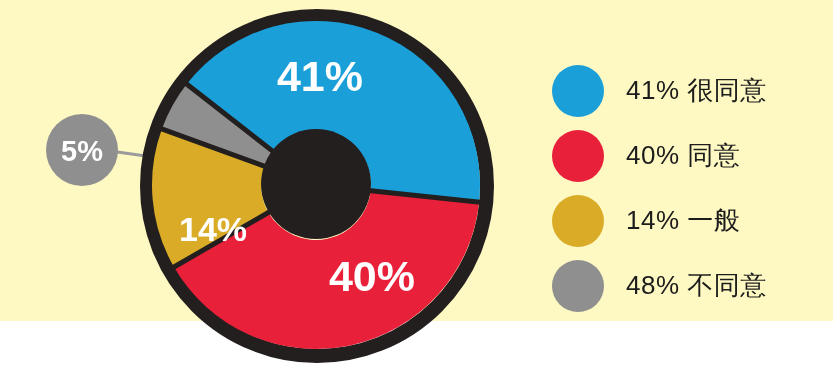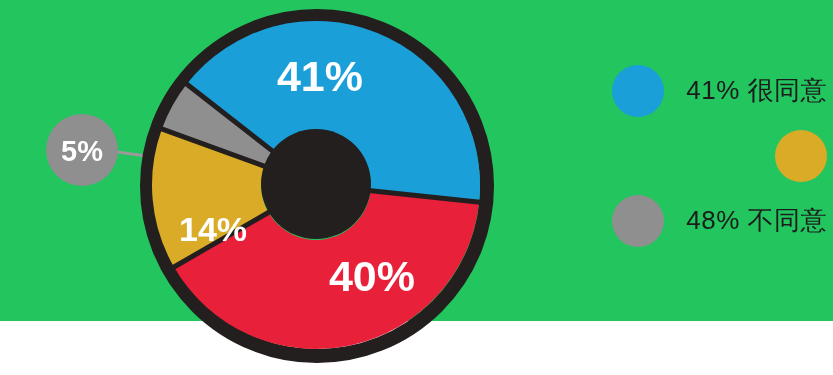--- a/index.html
+++ b/index.html
@@ -13,21 +13,21 @@
     position: relative;
     overflow: hidden;
     font-family: "Liberation Sans", "DejaVu Sans", sans-serif;
   }
 
   #root {
     position: absolute;
     left: 0; top: 0;
     width: 833px;
     height: 321px;
-    background: #22c55e;
+    background: #fef9c3;
   }
 
   
   .donut-wrap {
     position: absolute;
     left: 0px;
     top: 0px;
     width: 540px;
     height: 375px;
   }
@@ -52,21 +52,20 @@
   }
 
   
   .legend {
     position: absolute;
     left: 552px;
     top: 58px;
     width: 275px;
     display: flex;
     flex-direction: column;
-    align-items: flex-end;
   }
   .legend-row {
     display: flex;
     align-items: center;
     height: 65px;
   }
   .legend-swatch {
     width: 52px;
     height: 52px;
     border-radius: 50%;
@@ -120,23 +119,28 @@
     </svg>
   </div>
 
   <div class="legend">
 
     <div class="legend-row">
       <span class="legend-swatch" id="sw0" style="background: rgb(26, 159, 217);"></span>
       <span class="legend-text">41%  很同意</span>
     </div>
 
+    <div class="legend-row">
+      <span class="legend-swatch" id="sw1" style="background: rgb(232, 32, 58);"></span>
+      <span class="legend-text">40% 同意</span>
+    </div>
 
     <div class="legend-row">
       <span class="legend-swatch" id="sw2" style="background: rgb(217, 171, 38);"></span>
+      <span class="legend-text">14%  一般</span>
     </div>
 
     <div class="legend-row">
       <span class="legend-swatch" id="sw3" style="background: rgb(143, 143, 143);"></span>
       <span class="legend-text">48%  不同意</span>
     </div>
 
   </div>
 
 </div>

